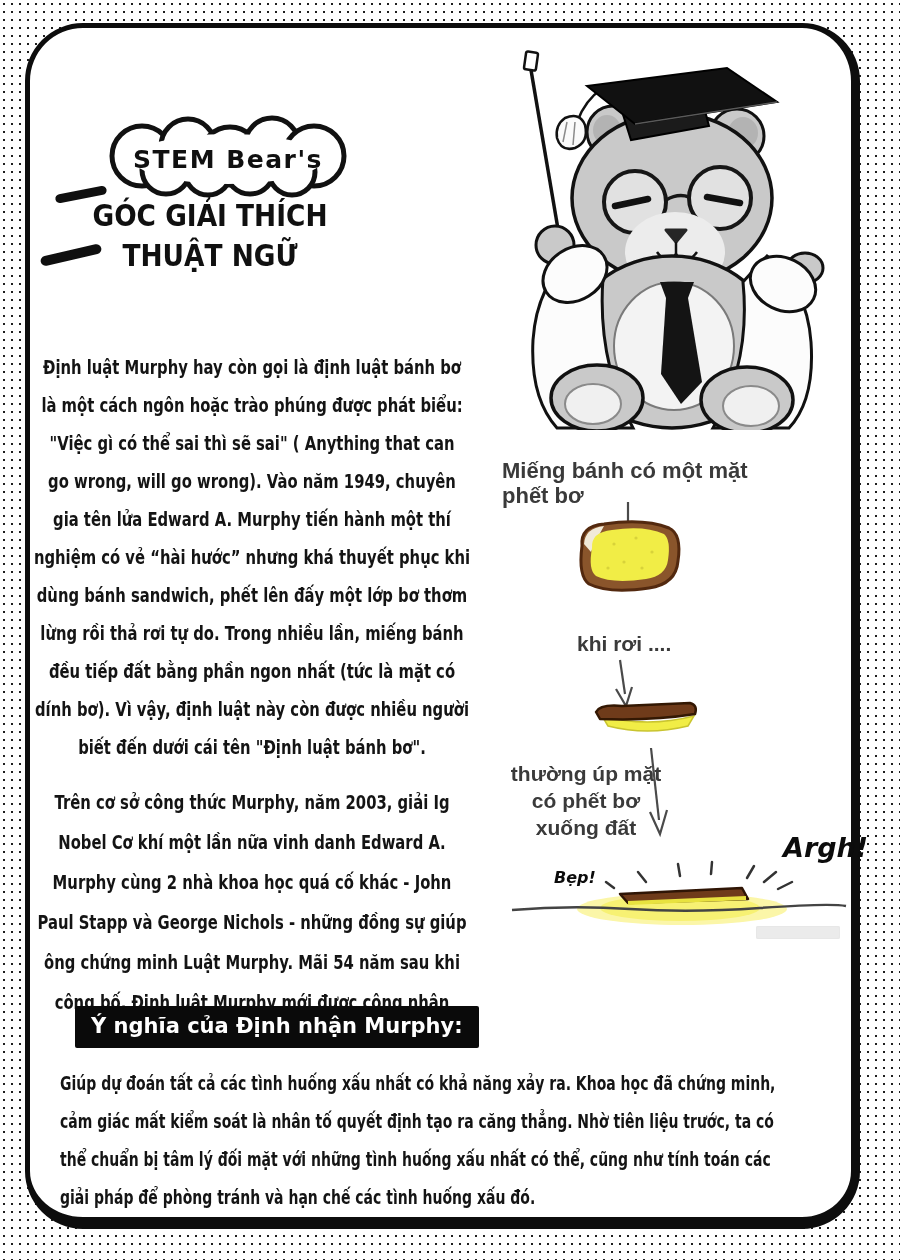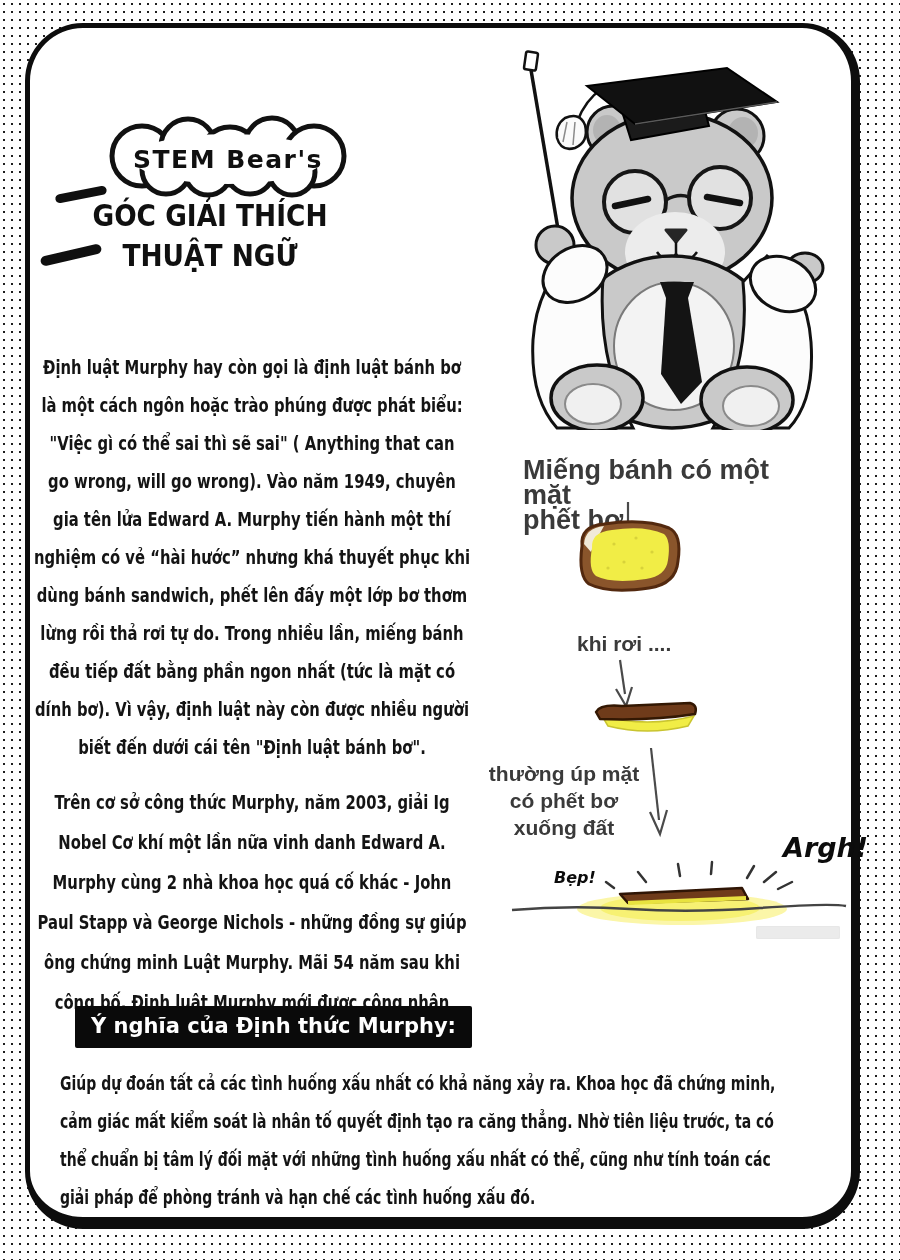--- a/index.html
+++ b/index.html
@@ -29,23 +29,23 @@
     white-space:pre-line;
   }
   .p1{left:-68px;top:348px;width:640px;font-size:20px;line-height:38px;text-align:center;transform:scaleX(.74);transform-origin:center top;}
   .p2{left:-68px;top:782px;width:640px;font-size:20px;line-height:40px;text-align:center;transform:scaleX(.74);transform-origin:center top;}
   .p3{left:60px;top:1064px;width:1120px;font-size:20px;line-height:38px;text-align:left;transform:scaleX(.70);transform-origin:left top;}
   .meaning{
     left:75px;top:1006px;background:#0a0a0a;color:#ffffff;
     font-weight:700;font-size:21px;padding:8px 16px 10px;border-radius:2px;
   }
   .diag{font-family:"Liberation Sans",sans-serif;font-weight:700;color:#3a3a3a;white-space:pre-line;}
-  .step1{left:523px;top:458px;width:280px;font-size:27px;line-height:25px;}
+  .step1{left:502px;top:458px;width:280px;font-size:22px;line-height:25px;}
   .step2{left:577px;top:632px;font-size:21px;}
-  .step3{left:478px;top:760px;width:172px;font-size:21px;line-height:27px;text-align:center;}
+  .step3{left:500px;top:760px;width:172px;font-size:21px;line-height:27px;text-align:center;}
   .argh{left:742px;top:832px;font-style:italic;font-weight:700;font-size:27px;color:#0c0c0c;margin-left:41px;}
   .bep{left:554px;top:868px;font-style:italic;font-weight:700;font-size:16px;color:#0c0c0c;}
   .watermark{left:756px;top:926px;width:84px;height:13px;background:#ebebeb;border-radius:2px;box-shadow:inset 0 0 2px #dddddd;}
 </style>
 </head>
 <body>
 
 <div class="abs card"></div>
 
 <svg class="abs" style="left:100px;top:112px" width="255" height="88" viewBox="0 0 255 88">
@@ -133,21 +133,21 @@
 lừng rồi thả rơi tự do. Trong nhiều lần, miếng bánh
 đều tiếp đất bằng phần ngon nhất (tức là mặt có
 dính bơ). Vì vậy, định luật này còn được nhiều người
 biết đến dưới cái tên "Định luật bánh bơ".</div>
 <div class="abs comic p2">Trên cơ sở công thức Murphy, năm 2003, giải Ig
 Nobel Cơ khí một lần nữa vinh danh Edward A.
 Murphy cùng 2 nhà khoa học quá cố khác - John
 Paul Stapp và George Nichols - những đồng sự giúp
 ông chứng minh Luật Murphy. Mãi 54 năm sau khi
 công bố, Định luật Murphy mới được công nhận</div>
-<div class="abs meaning">Ý nghĩa của Định thức Murphy:</div>
+<div class="abs meaning">Ý nghĩa của Định nhận Murphy:</div>
 <div class="abs comic p3">Giúp dự đoán tất cả các tình huống xấu nhất có khả năng xảy ra. Khoa học đã chứng minh,
 cảm giác mất kiểm soát là nhân tố quyết định tạo ra căng thẳng. Nhờ tiên liệu trước, ta có
 thể chuẩn bị tâm lý đối mặt với những tình huống xấu nhất có thể, cũng như tính toán các
 giải pháp để phòng tránh và hạn chế các tình huống xấu đó.</div>
 
 <div class="abs diag step1">Miếng bánh có một mặt
 phết bơ</div>
 
 <svg class="abs" style="left:616px;top:500px" width="24" height="48" viewBox="0 0 24 48">
   <path d="M12,2 L12,36" stroke="#4a4a4a" stroke-width="2.2" fill="none"></path>

